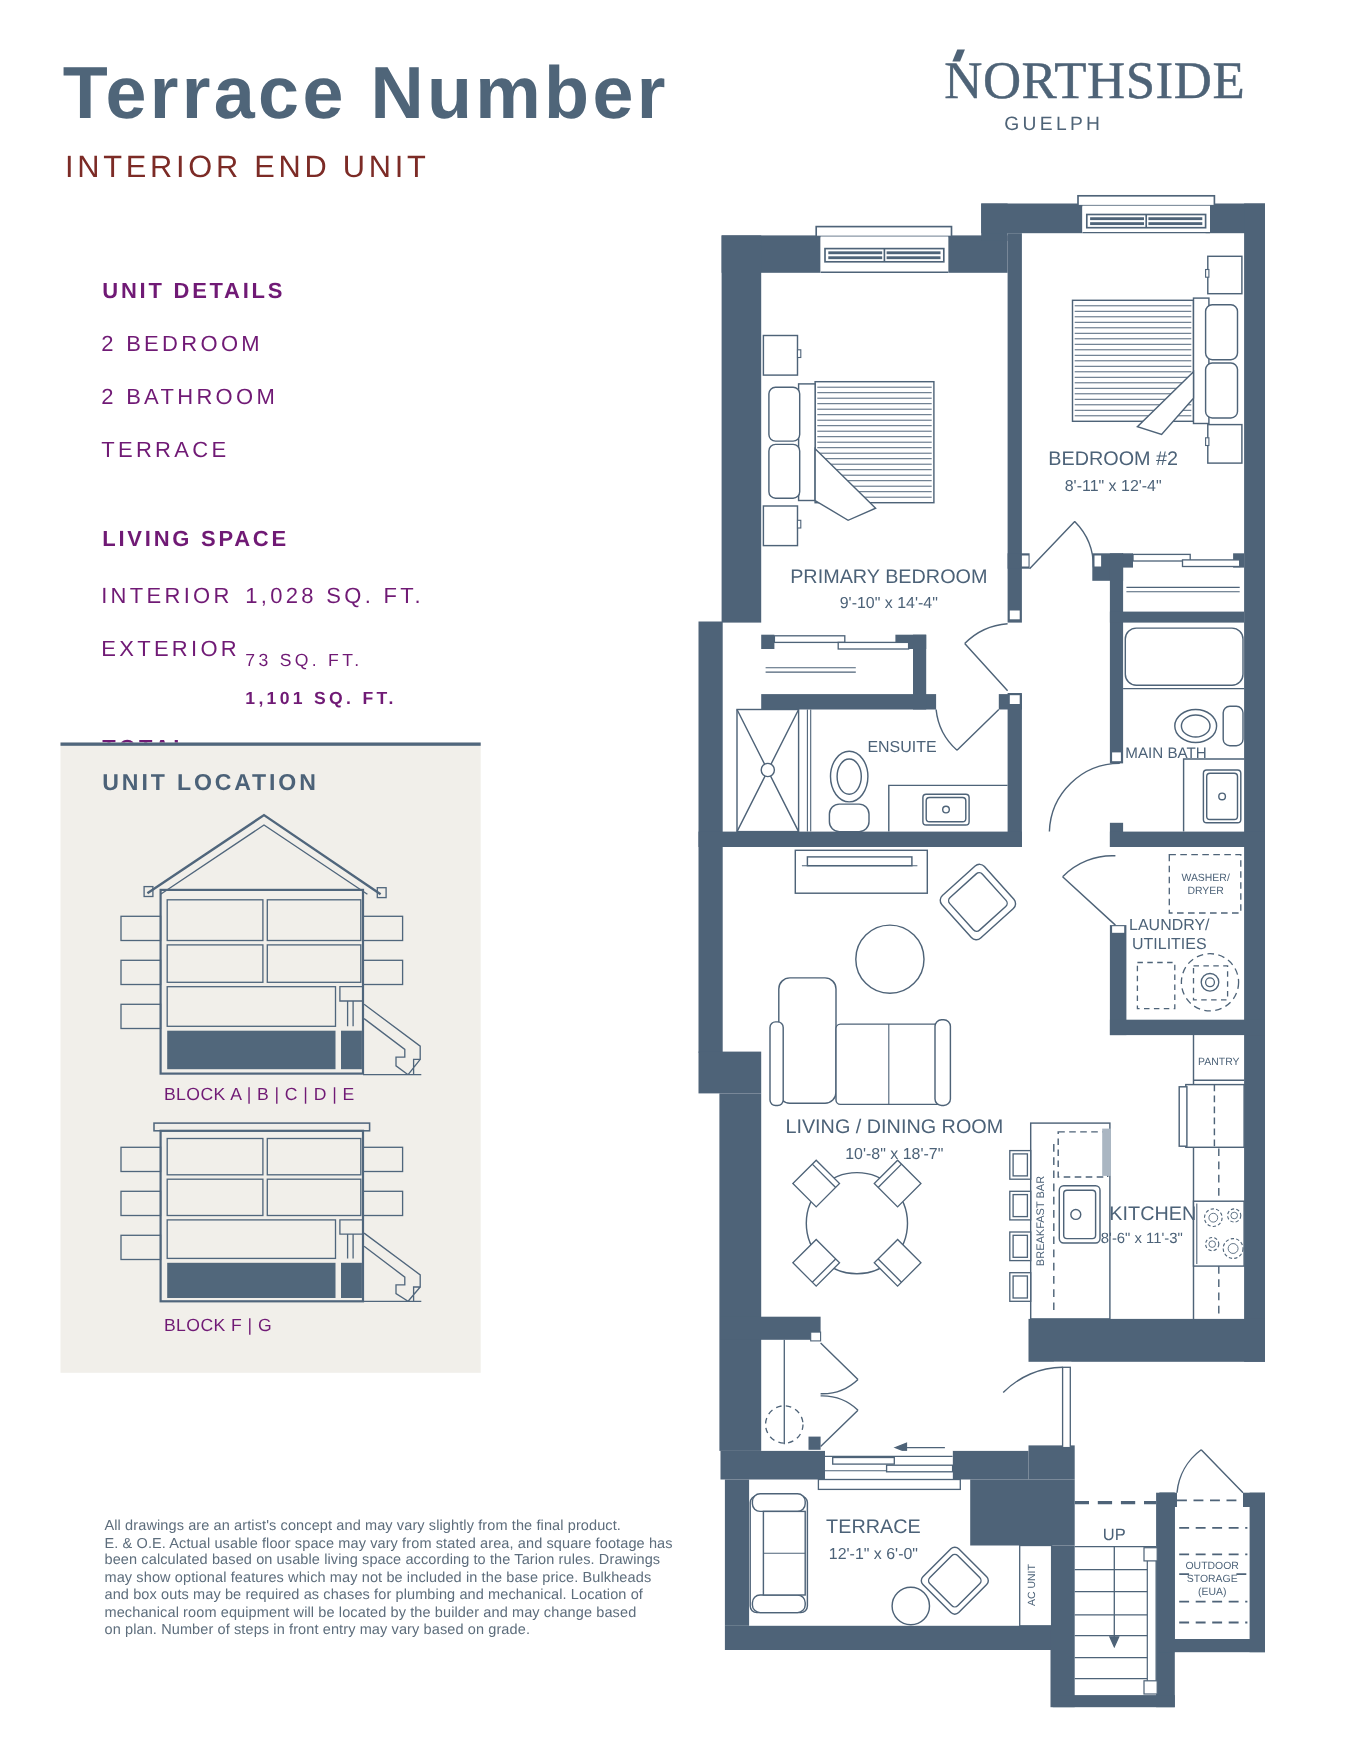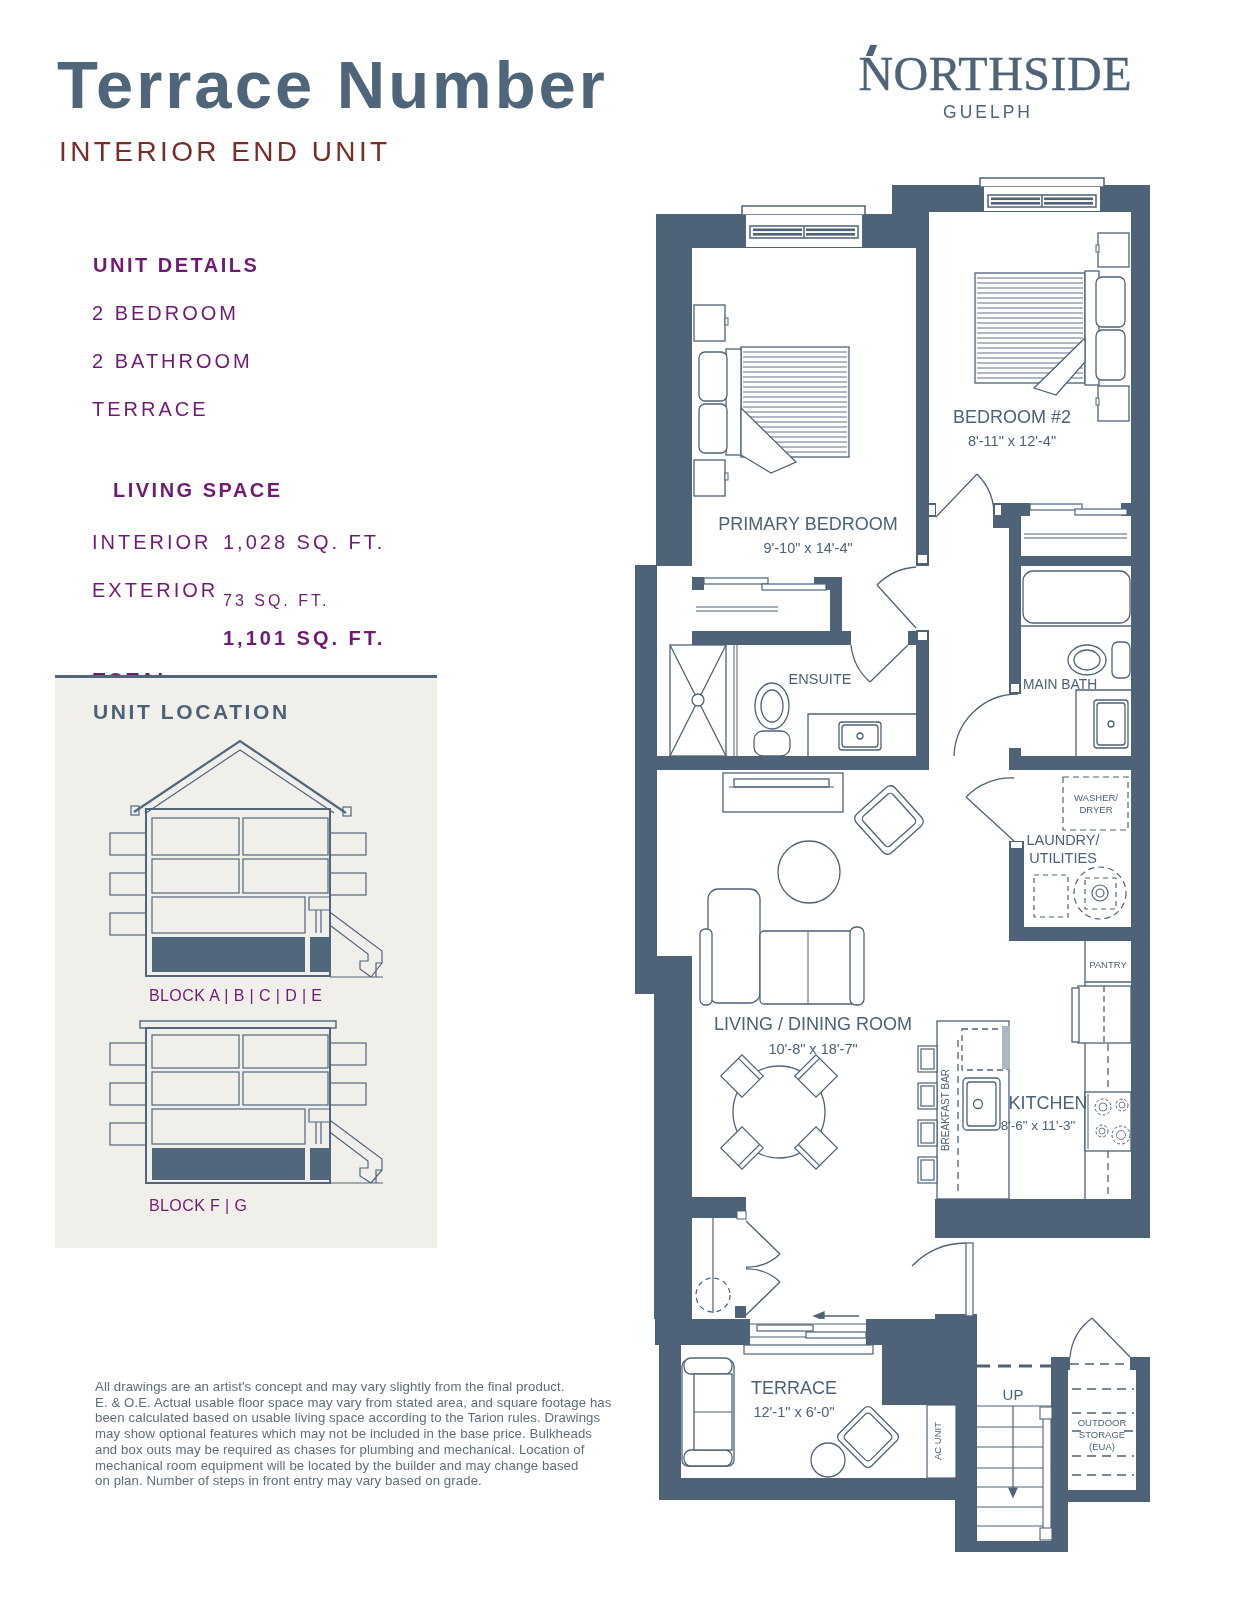--- a/index.html
+++ b/index.html
@@ -11,38 +11,38 @@
 </head>
 <body>
 
 <div class="abs" style="left:57px;top:46px;font-size:67px;font-weight:600;color:#4f6579;letter-spacing:3px;">Terrace Number</div>
 
 <div class="abs" style="left:59px;top:136px;font-size:28px;color:#7c2b26;letter-spacing:3.4px;">INTERIOR END UNIT</div>
 
 <div class="abs" style="left:850px;top:46px;width:282px;text-align:right;font-family:'Liberation Serif',serif;font-size:48px;font-weight:normal;color:#4e6377;letter-spacing:0.5px;-webkit-text-stroke:0.4px #4e6377;">NORTHSIDE</div>
 <div class="abs" style="left:868px;top:45px;width:7px;height:11px;background:#4e6377;transform:skewX(-22deg);"></div>
 
-<div class="abs" style="left:850px;top:102px;width:276px;text-align:center;font-size:17.5px;color:#4e6377;letter-spacing:3px;">GUELPH</div>
+<div class="abs" style="left:820px;top:102px;width:276px;text-align:center;font-size:17.5px;color:#4e6377;letter-spacing:3px;">GUELPH</div>
 
 <div class="abs slate" style="left:93px;top:254px;font-size:20px;font-weight:bold;letter-spacing:2.5px;">UNIT DETAILS</div>
 
 <div class="abs slate" style="left:92px;top:302px;font-size:20px;letter-spacing:3px;">2 BEDROOM</div>
 <div class="abs slate" style="left:92px;top:350px;font-size:20px;letter-spacing:3px;">2 BATHROOM</div>
 <div class="abs slate" style="left:92px;top:398px;font-size:20px;letter-spacing:3px;">TERRACE</div>
 
-<div class="abs slate" style="left:93px;top:479px;font-size:20px;font-weight:bold;letter-spacing:2.5px;margin-left:20px;">LIVING SPACE</div>
+<div class="abs slate" style="left:93px;top:479px;font-size:20px;font-weight:bold;letter-spacing:2.5px;">LIVING SPACE</div>
 
 <div class="abs slate" style="left:92px;top:531px;font-size:20px;letter-spacing:3px;">INTERIOR</div>
 <div class="abs slate" style="left:223px;top:531px;font-size:20px;letter-spacing:3px;">1,028 SQ. FT.</div>
 
 <div class="abs slate" style="left:92px;top:579px;font-size:20px;letter-spacing:3px;">EXTERIOR</div>
 <div class="abs slate" style="left:223px;top:592px;font-size:16px;letter-spacing:3px;">73 SQ. FT.</div>
 
 <div class="abs slate" style="left:93px;top:627px;font-size:20px;font-weight:bold;letter-spacing:3px;margin-top:42px;">TOTAL</div>
-<div class="abs slate" style="left:223px;top:627px;font-size:20px;font-weight:bold;letter-spacing:3px;">1,101 SQ. FT.</div>
+<div class="abs slate" style="left:223px;top:627px;font-size:16px;font-weight:bold;letter-spacing:3px;">1,101 SQ. FT.</div>
 
 <div class="abs" style="left:55px;top:675px;width:382px;height:570px;background:#f1efea;border-top:3px solid #50667c;"></div>
 
 <div class="abs" style="left:93px;top:700px;font-size:21px;font-weight:bold;color:#4c6278;letter-spacing:2.6px;">UNIT LOCATION</div>
 
 <div class="abs slate" style="left:149px;top:987px;font-size:16px;letter-spacing:0.4px;">BLOCK A | B | C | D | E</div>
 
 <div class="abs slate" style="left:149px;top:1197px;font-size:16px;letter-spacing:0.4px;">BLOCK F | G</div>
 <svg class="abs" style="left:55px;top:675px;" width="382" height="570" viewBox="55 675 382 570" fill="none" stroke="#50667c">
 

